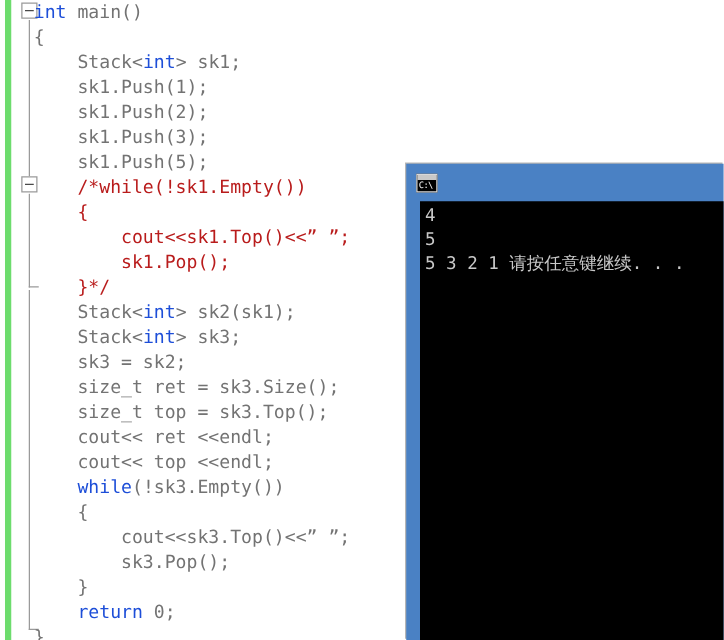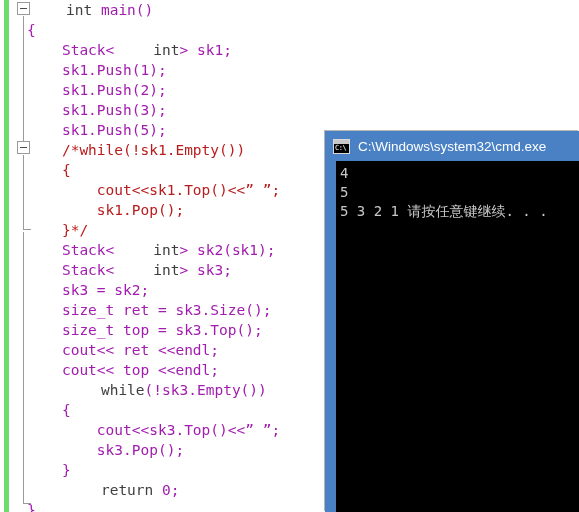--- a/index.html
+++ b/index.html
@@ -74,23 +74,23 @@
     font-size: 14.5px;
     line-height: 20px;
     white-space: pre;
     color: #1c1c1c;
     letter-spacing: 0px;
   }
   .line {
     height: 20px;
     white-space: pre;
   }
-  .kw   { color: #404040; margin-left: 39px; }
+  .kw   { color: #1d4ed8; }
   .cmt  { color: #b91c1c; }
-  .plain{ color: #a21caf; }
+  .plain{ color: #737373; }
 
   
   #console-window {
     position: absolute;
     left: 325px; top: 131px;
     width: 254px; height: 381px;
     background: #4a81c4;
     box-sizing: border-box;
     box-shadow: -1px -1px 0 0 rgba(120,120,120,0.55);
   }
@@ -171,21 +171,20 @@
   <div id="code"><div class="line"><span class="kw">int</span><span class="plain"> main()</span></div><div class="line"><span class="plain">{</span></div><div class="line"><span class="plain">    Stack&lt;</span><span class="kw">int</span><span class="plain">&gt; sk1;</span></div><div class="line"><span class="plain">    sk1.Push(1);</span></div><div class="line"><span class="plain">    sk1.Push(2);</span></div><div class="line"><span class="plain">    sk1.Push(3);</span></div><div class="line"><span class="plain">    sk1.Push(5);</span></div><div class="line"><span class="cmt">    /*while(!sk1.Empty())</span></div><div class="line"><span class="cmt">    {</span></div><div class="line"><span class="cmt">        cout&lt;&lt;sk1.Top()&lt;&lt;” ”;</span></div><div class="line"><span class="cmt">        sk1.Pop();</span></div><div class="line"><span class="cmt">    }*/</span></div><div class="line"><span class="plain">    Stack&lt;</span><span class="kw">int</span><span class="plain">&gt; sk2(sk1);</span></div><div class="line"><span class="plain">    Stack&lt;</span><span class="kw">int</span><span class="plain">&gt; sk3;</span></div><div class="line"><span class="plain">    sk3 = sk2;</span></div><div class="line"><span class="plain">    size_t ret = sk3.Size();</span></div><div class="line"><span class="plain">    size_t top = sk3.Top();</span></div><div class="line"><span class="plain">    cout&lt;&lt; ret &lt;&lt;endl;</span></div><div class="line"><span class="plain">    cout&lt;&lt; top &lt;&lt;endl;</span></div><div class="line"><span class="plain">    </span><span class="kw">while</span><span class="plain">(!sk3.Empty())</span></div><div class="line"><span class="plain">    {</span></div><div class="line"><span class="plain">        cout&lt;&lt;sk3.Top()&lt;&lt;” ”;</span></div><div class="line"><span class="plain">        sk3.Pop();</span></div><div class="line"><span class="plain">    }</span></div><div class="line"><span class="plain">    </span><span class="kw">return</span><span class="plain"> 0;</span></div><div class="line"><span class="plain">}</span></div></div>
 </div>
 
 <div id="console-window">
 
   <div id="console-titlebar">
     <div id="console-icon">
       <div class="bar"></div>
       <div class="prompt">C:\</div>
     </div>
-    <div id="console-title-text">C:\Windows\system32\cmd.exe</div>
   </div>
 
   <div id="console-body">
     <div id="console-text">4
 5
 5 3 2 1 请按任意键继续. . .</div>
   </div>
 </div>
 
 </body></html>

